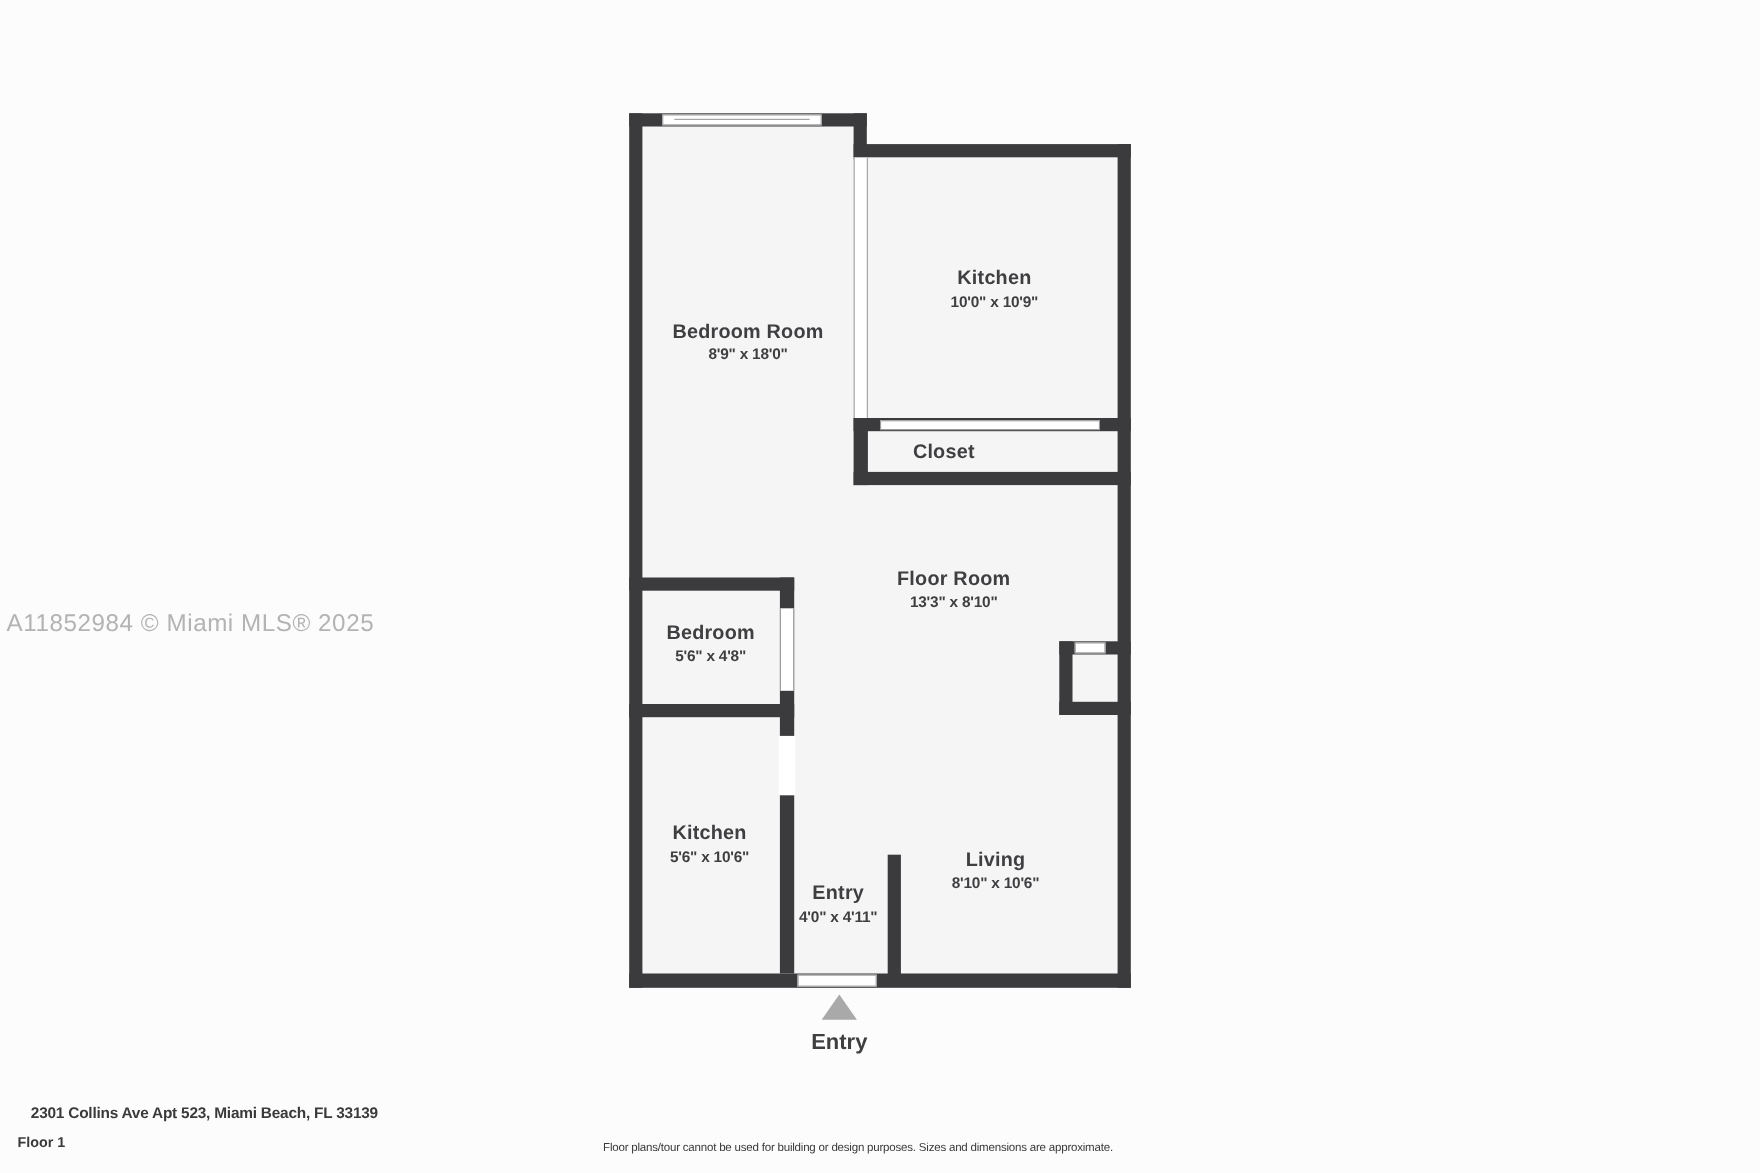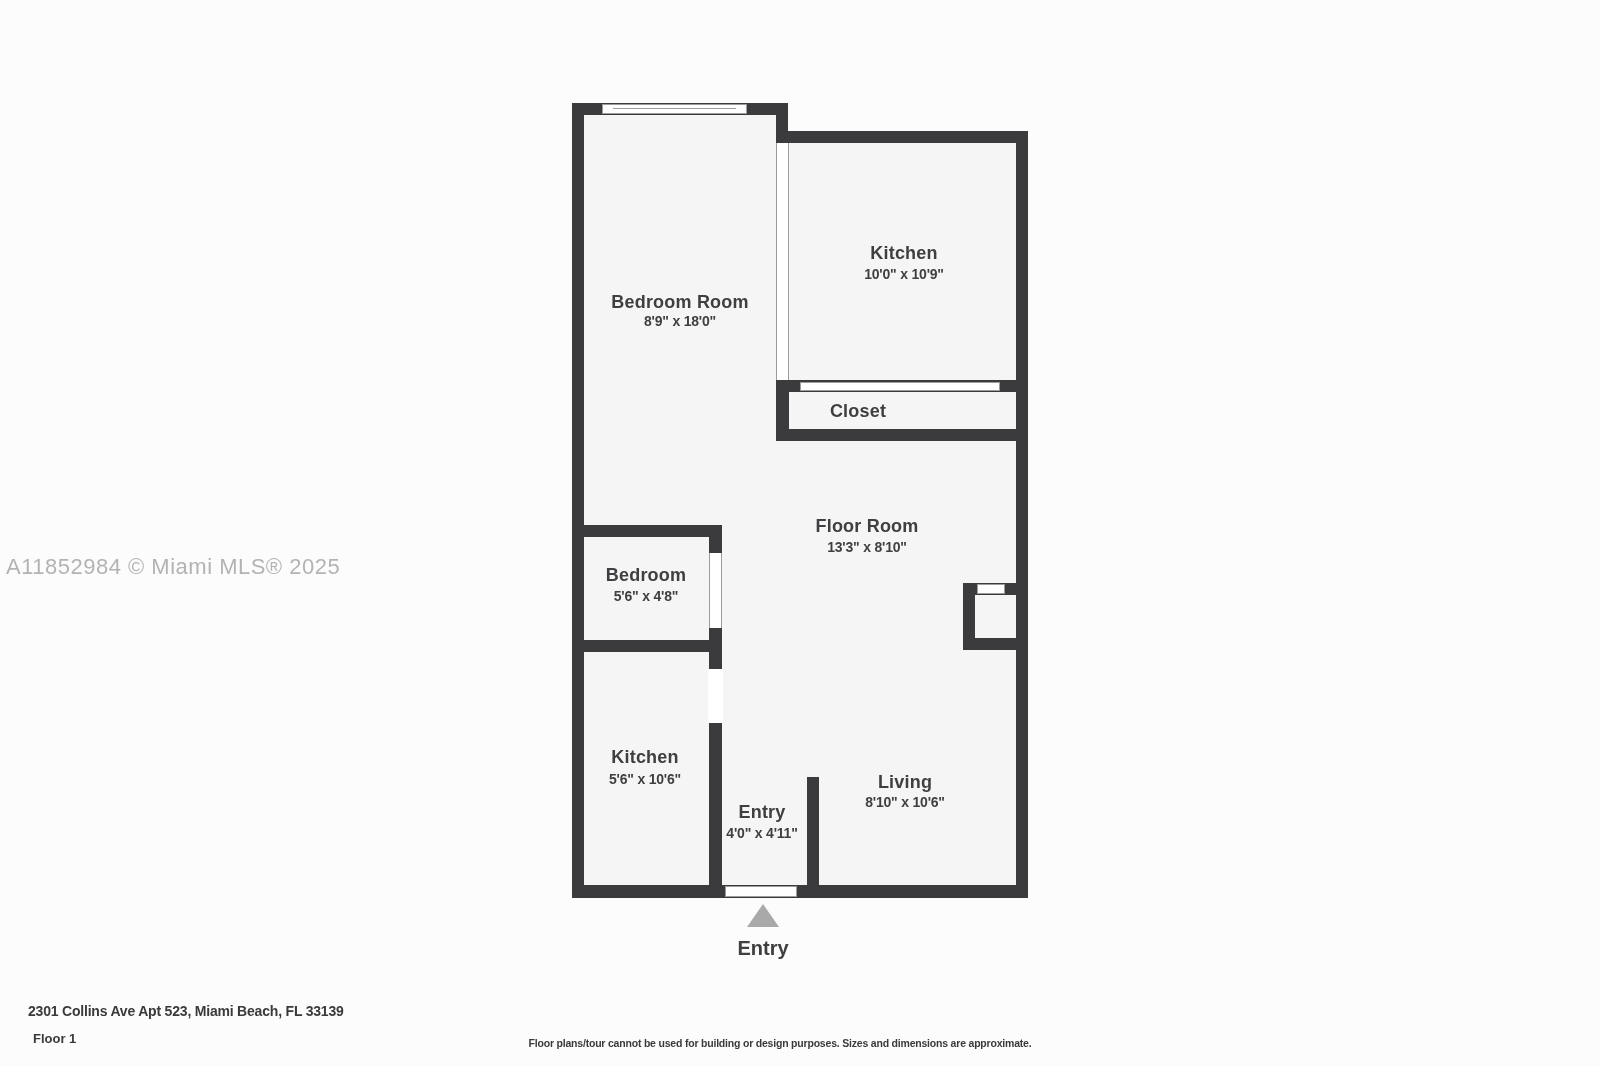--- a/index.html
+++ b/index.html
@@ -65,30 +65,30 @@
   .footer-address {
     position: absolute;
     left: 28px; top: 1003px;
     font-size: 14px; font-weight: 700;
     letter-spacing: -0.2px;
     color: var(--footer-text);
     white-space: nowrap;
   }
   .footer-floor {
     position: absolute;
-    left: 33px; top: 1031px;
+    left: 16px; top: 1031px;
     font-size: 13px; font-weight: 700;
     color: var(--footer-text);
     white-space: nowrap;
   }
   .footer-disclaimer {
     position: absolute;
     left: 780px; top: 1037px;
     transform: translateX(-50%);
-    font-size: 10.5px; font-weight: 700;
+    font-size: 10.5px; font-weight: 400;
     letter-spacing: -0.2px;
     color: var(--footer-text);
     white-space: nowrap;
   }
 </style>
 </head>
 <body>
 
 <div class="page">
 

